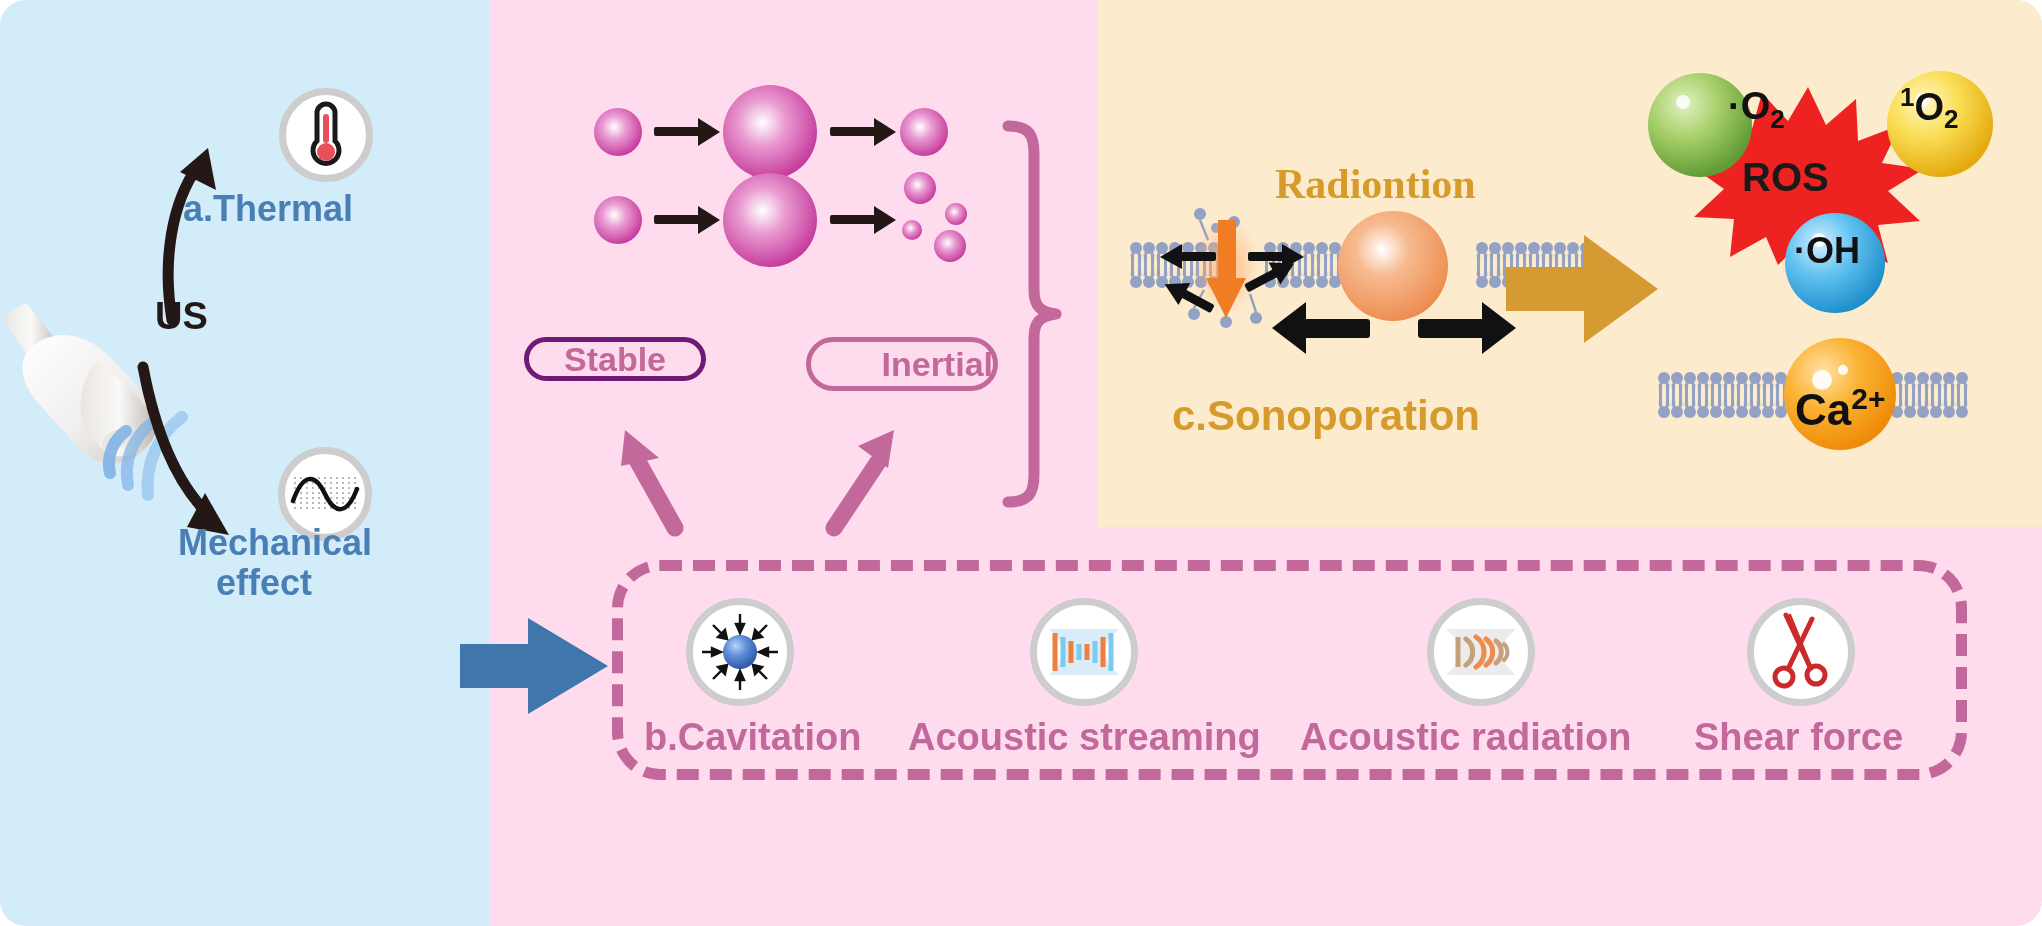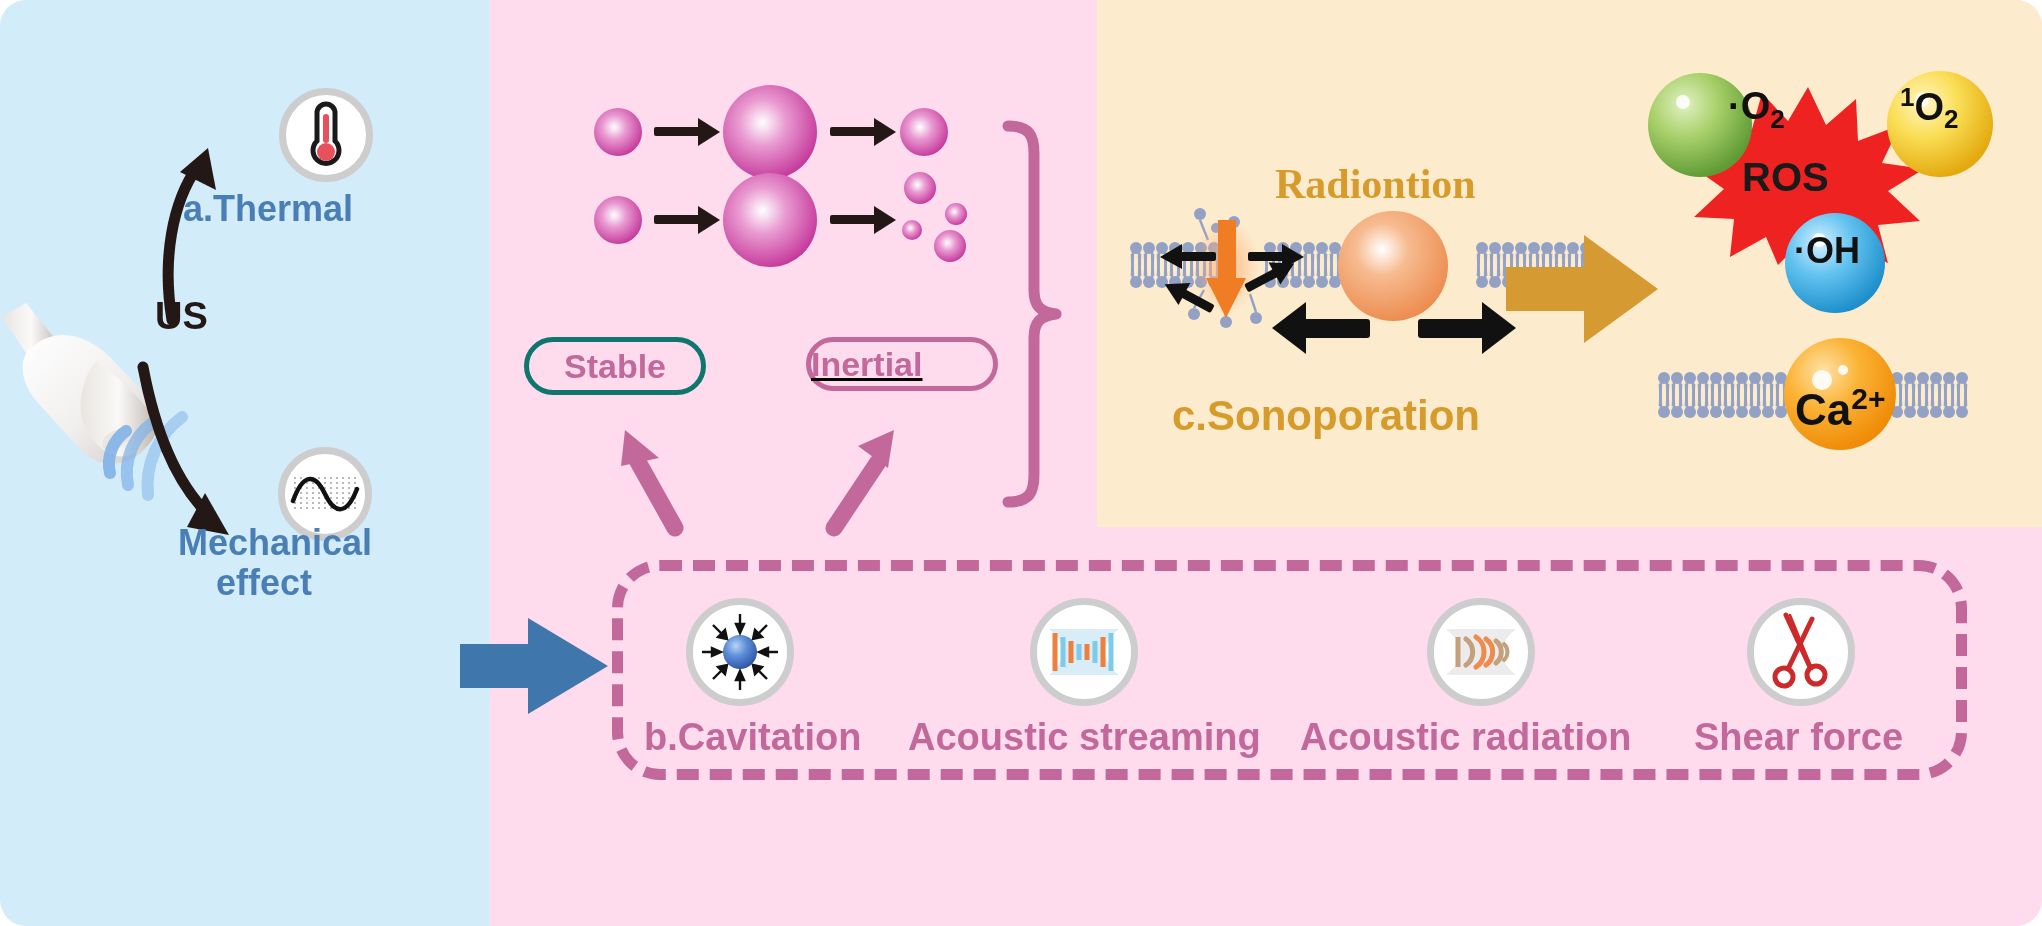--- a/index.html
+++ b/index.html
@@ -171,29 +171,29 @@
         <path d="M284,38 L306,52 L284,66 Z"></path>
       </g>
     <g>
       <circle cx="330" cy="20" r="16" fill="url(#bub)"></circle>
       <circle cx="366" cy="46" r="11" fill="url(#bub)"></circle>
       <circle cx="322" cy="62" r="10" fill="url(#bub)"></circle>
       <circle cx="360" cy="78" r="16" fill="url(#bub)"></circle>
     </g>
   </svg>
 
-  <div style="position:absolute; left:524px; top:337px; width:182px; height:58px;
-              border:5px solid #0f766e; border-radius:30px; display:flex;
+  <div style="position:absolute; left:524px; top:337px; width:182px; height:44px;
+              border:5px solid #701a75; border-radius:30px; display:flex;
               align-items:center; justify-content:center;">
     <span class="lbl-pink" style="position:static; font-size:34px; font-weight:bold;">Stable</span>
   </div>
 
   <div style="position:absolute; left:806px; top:337px; width:192px; height:54px;
               border:5px solid #c2689b; border-radius:30px; display:flex;
-              align-items:center; justify-content:flex-start;text-decoration:underline;">
+              align-items:center; justify-content:flex-end;">
     <span class="lbl-pink" style="position:static; font-size:34px; font-weight:bold;">Inertial</span>
   </div>
 
   <svg class="abs-svg" style="left:615px; top:418px;" width="110" height="115">
     <path d="M60,110 L22,42" stroke="#c2689b" stroke-width="17" stroke-linecap="round"></path>
     <path d="M10,12 L44,40 L6,48 Z" fill="#c2689b"></path>
   </svg>
   <svg class="abs-svg" style="left:812px; top:418px;" width="110" height="115">
     <path d="M22,110 L66,44" stroke="#c2689b" stroke-width="17" stroke-linecap="round"></path>
     <path d="M82,12 L76,50 L46,28 Z" fill="#c2689b"></path>

